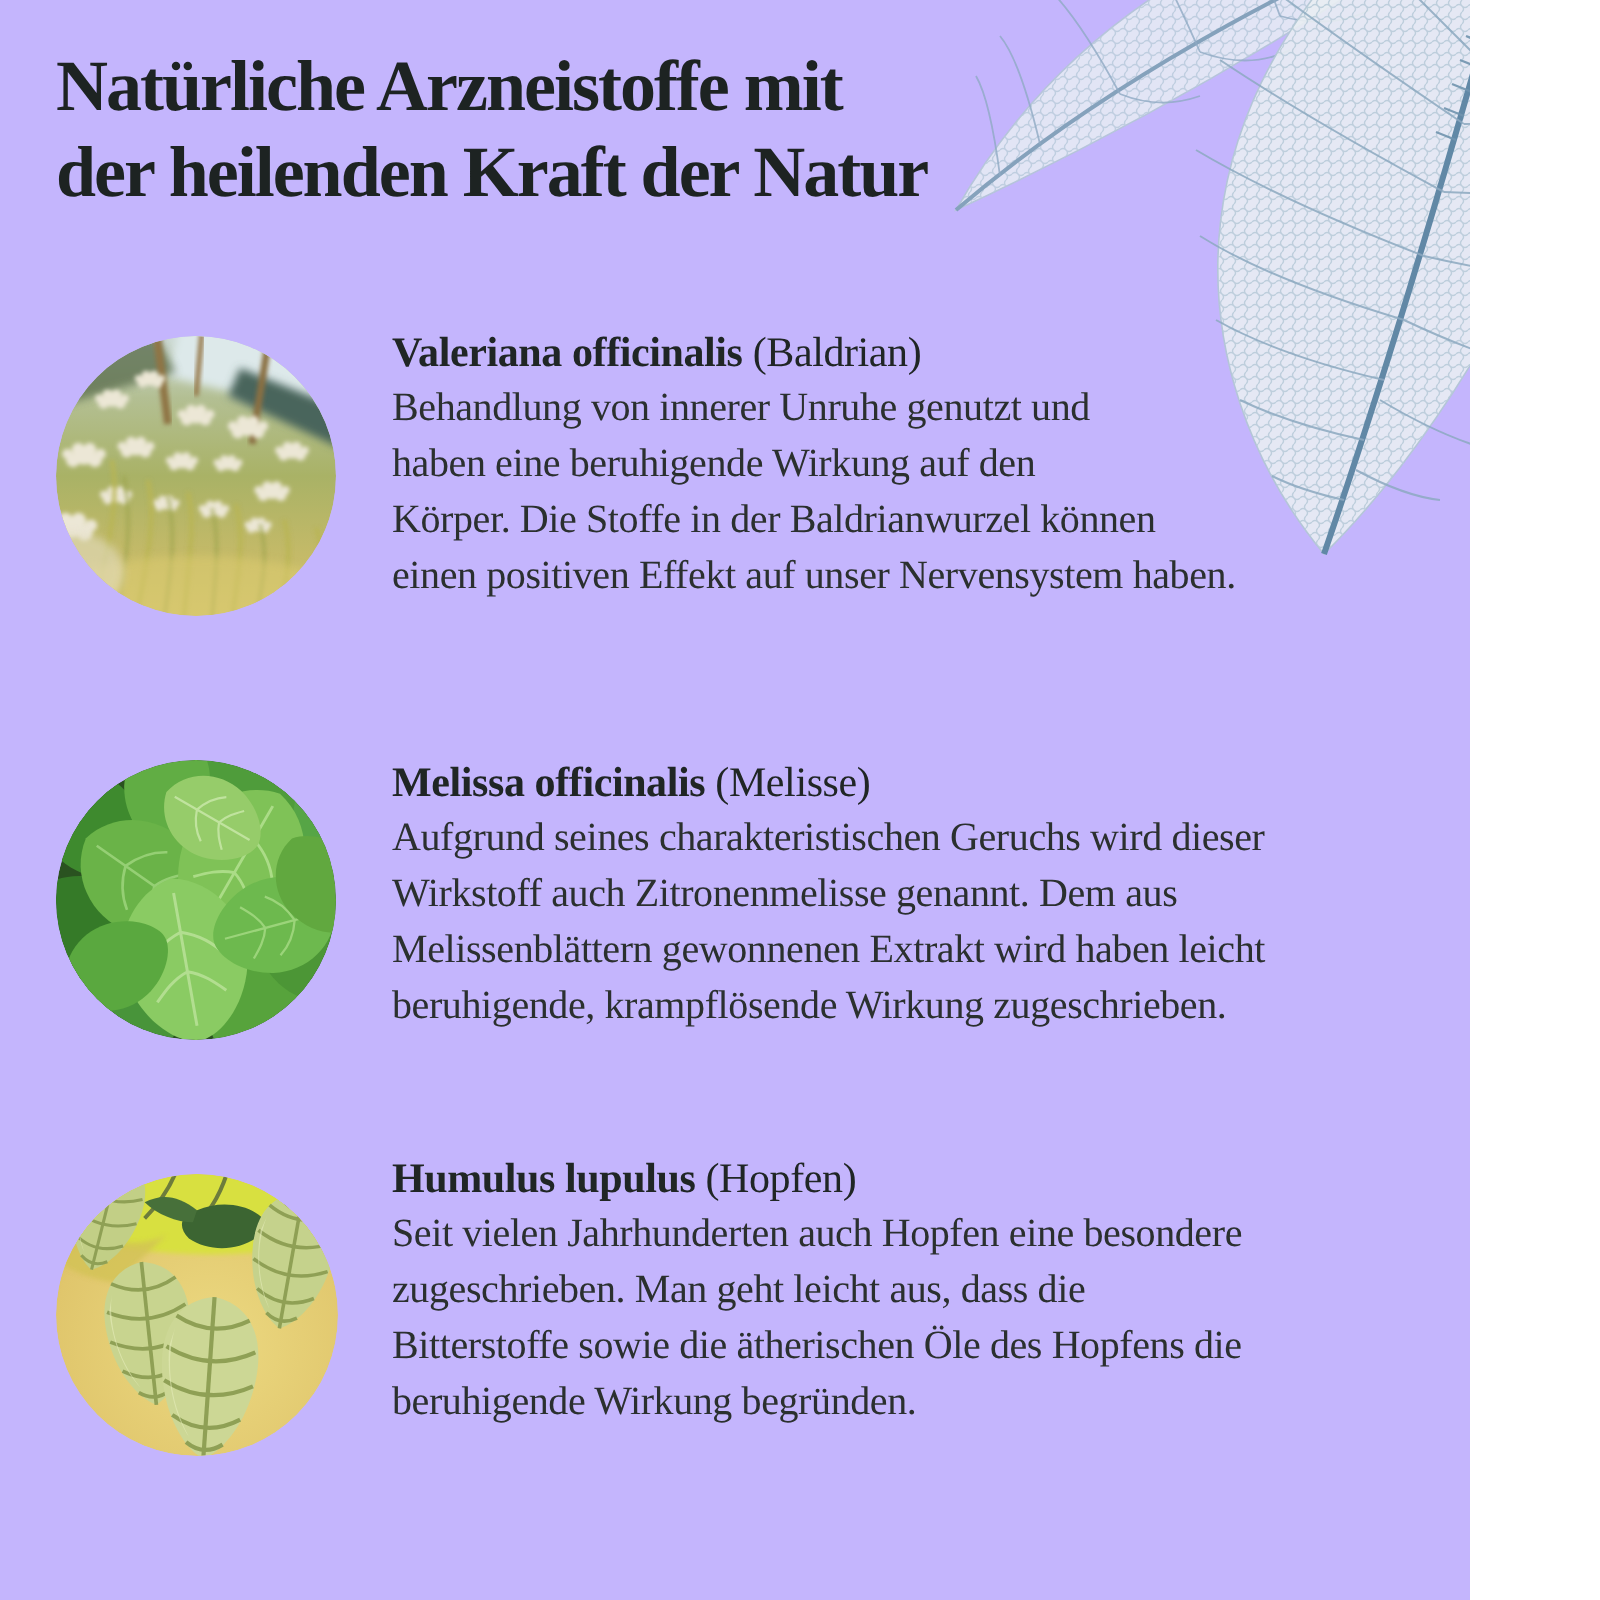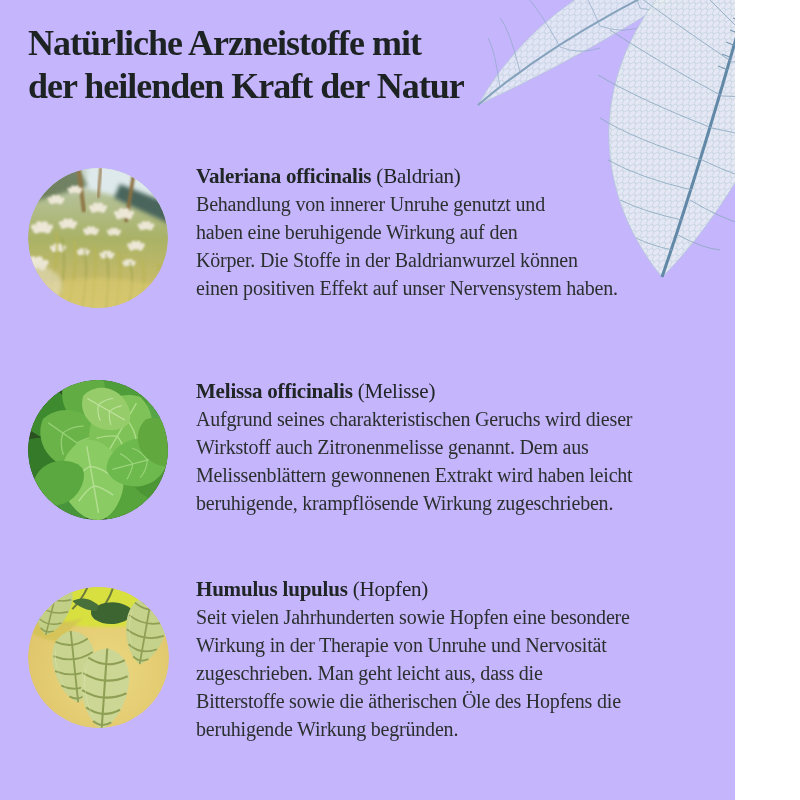--- a/index.html
+++ b/index.html
@@ -260,20 +260,19 @@
         <use href="#hcone" transform="translate(76,100) scale(1.3) rotate(4)" fill="#ccd795"></use>
         <use href="#hcone" transform="translate(117,42) scale(1.1) rotate(10)" fill="#c5d28c"></use>
       </g>
     </svg>
   </div>
   <div class="entry-text" style="top:560px;margin-top:15px;">
     <div class="heading">
       <span class="latin">Humulus lupulus</span>
       <span class="common">(Hopfen)</span>
     </div>
-    <div class="bodyline">Seit vielen Jahrhunderten sowie Hopfen eine besondere</div>
-    <div class="bodyline">Wirkung in der Therapie von Unruhe und Nervosität</div>
+    <div class="bodyline">Seit vielen Jahrhunderten auch Hopfen eine besondere</div>
     <div class="bodyline">zugeschrieben. Man geht leicht aus, dass die</div>
     <div class="bodyline">Bitterstoffe sowie die ätherischen Öle des Hopfens die</div>
     <div class="bodyline">beruhigende Wirkung begründen.</div>
   </div>
 
 </div>
 
 </body></html>

